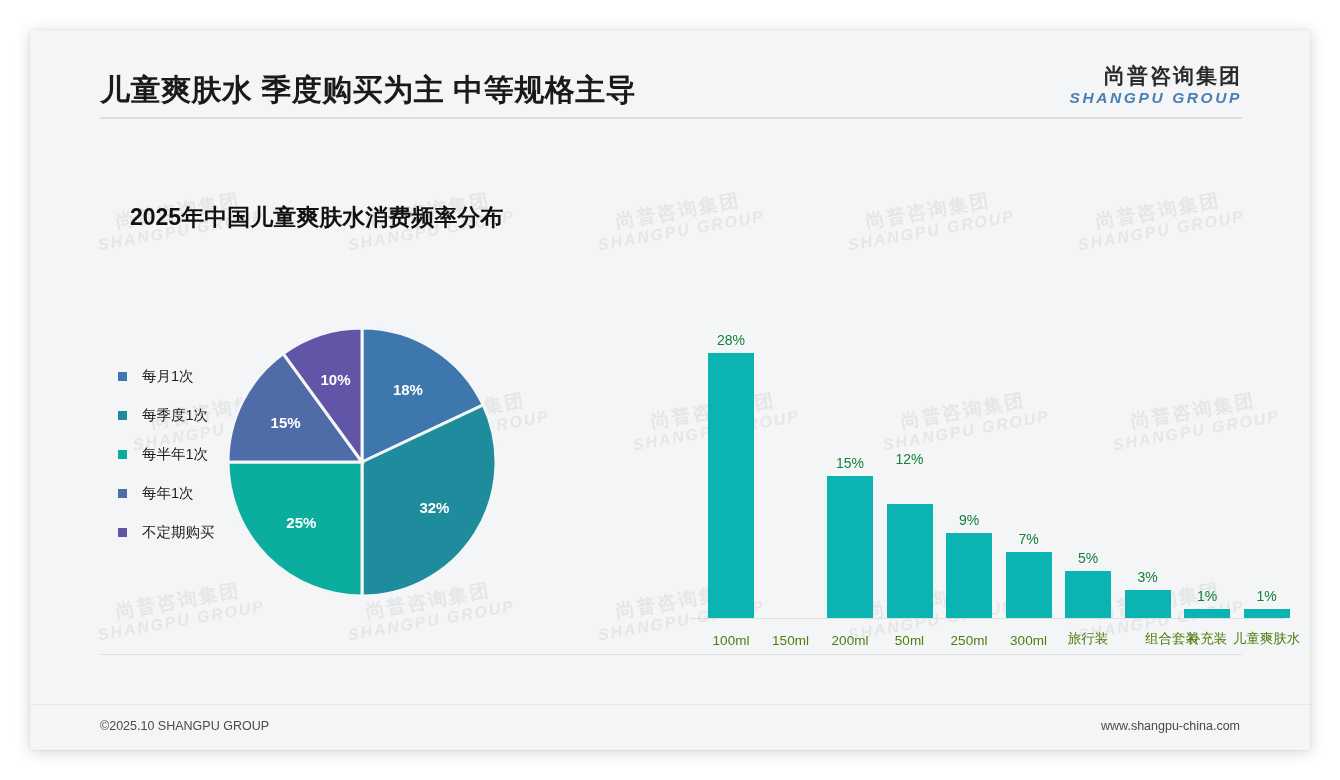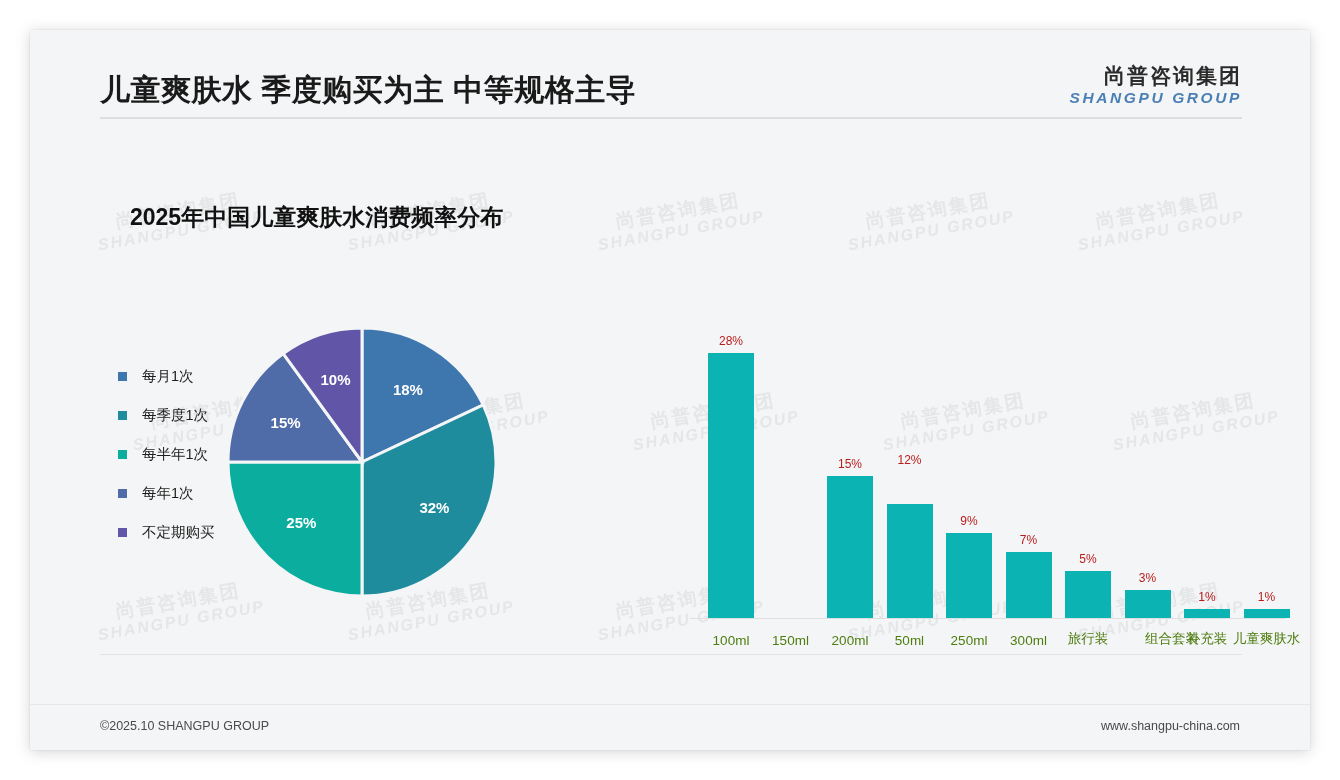--- a/index.html
+++ b/index.html
@@ -88,21 +88,21 @@
   #bar-title { position: absolute; left: 34px; top: 20px; }
   #bar-plot {
     position: absolute; left: 0px; top: 84px; width: 610px; height: 400px;
   }
   .bar-col {
     position: absolute; bottom: 0; width: 78px;
     display: flex; flex-direction: column; align-items: center; justify-content: flex-end;
     height: 100%;
   }
   .bar-value {
-    font-size: 12px; color: #b91c1c; margin-bottom: 6px; line-height: 1; text-align: center;
+    font-size: 14px; color: #15803d; margin-bottom: 6px; line-height: 1; text-align: center;
   }
   .bar-rect { width: 46px; background: #0cb3b3; }
   .bar-axis {
     position: absolute; left: 10px; bottom: 47px; width: 595px; height: 1px;
     background: #dddfe1;
   }
   .bar-cat {
     position: absolute; bottom: 18px; width: 90px; text-align: center;
     font-size: 13.5px; color: #4d7c0f; white-space: nowrap;
   }

